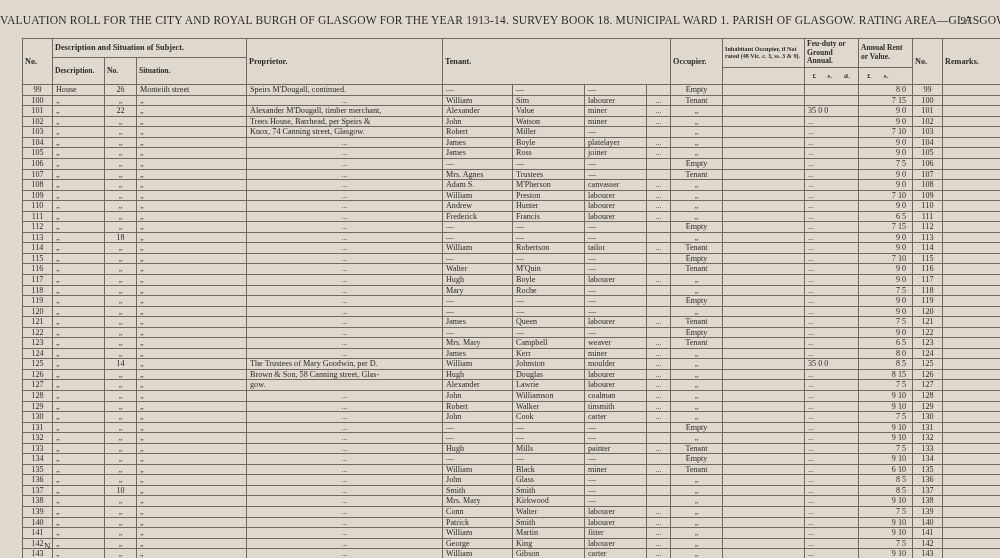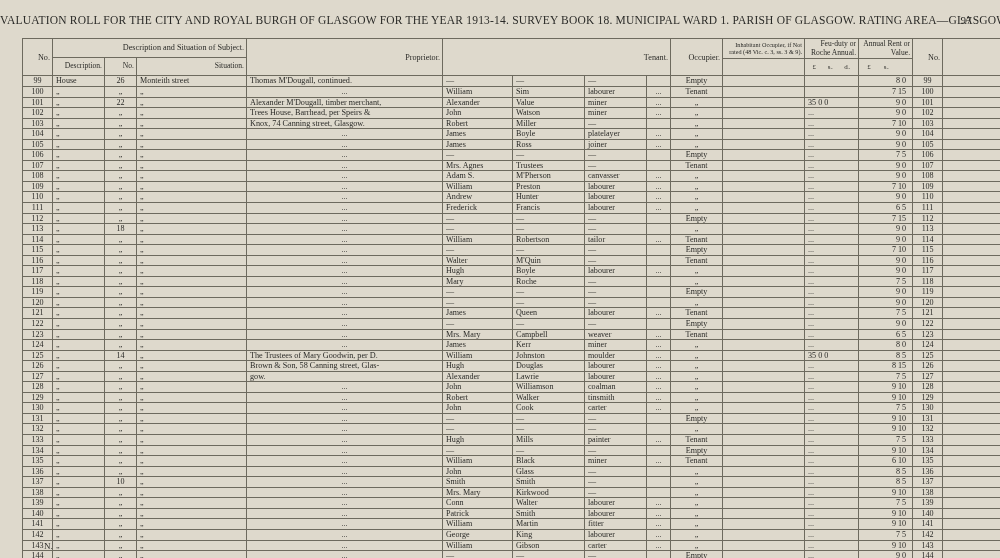--- a/index.html
+++ b/index.html
@@ -23,21 +23,21 @@
   .header .pageno{position:absolute;right:28px;top:0;font-size:11px;}
 
   table{
     position:absolute;top:38px;left:22px;
     width:956px;height:498px;
     border-collapse:collapse;
     table-layout:fixed;
     font-size:8.2px;
   }
   table, th, td{border:1px solid #6d6a5e;}
-  th{font-weight:normal;text-align:right;vertical-align:middle;padding:1px 2px;line-height:1.15;margin-left:35px;}
+  th{font-weight:bold;text-align:left;vertical-align:middle;padding:1px 2px;line-height:1.15;margin-left:35px;}
   td{padding:0;vertical-align:top;}
 
   th.small{font-size:7.6px;}
   th.tiny{font-size:6.2px;line-height:1.1;}
   .head1 th{height:16px;}
   .head2 th{height:14px;}
 
   
   col.c-no{width:30px}
   col.c-desc{width:52px}
@@ -111,21 +111,21 @@
         <col class="c-rem">
     </colgroup>
     <thead>
       <tr class="head1">
         <th rowspan="3">No.</th>
         <th colspan="3">Description and Situation of Subject.</th>
         <th rowspan="3">Proprietor.</th>
         <th colspan="4" rowspan="3">Tenant.</th>
         <th rowspan="3">Occupier.</th>
         <th rowspan="2" class="tiny">Inhabitant Occupier, if Not rated (48 Vic. c. 3, ss. 3 &amp; 9).</th>
-        <th rowspan="2" class="small">Feu-duty or Roche Annual.</th>
+        <th rowspan="2" class="small">Feu-duty or Ground Annual.</th>
         <th rowspan="2" class="small">Annual Rent or Value.</th>
         <th rowspan="3">No.</th>
         <th rowspan="3">Remarks.</th>
       </tr>
       <tr class="head2">
         <th rowspan="2" class="small">Description.</th>
         <th rowspan="2" class="small">No.</th>
         <th rowspan="2" class="small">Situation.</th>
       </tr>
       <tr class="head2">
@@ -158,21 +158,21 @@
           <td>
             <div class="cell l">House</div>
           </td>
           <td>
             <div class="cell c">26</div>
           </td>
           <td>
             <div class="cell l">Monteith street</div>
           </td>
           <td>
-            <div class="cell l prop-text">Thomas M'Dougall, continued.</div>
+            <div class="cell l prop-text">Speirs M'Dougall, continued.</div>
           </td>
           <td>
             <div class="cell l">—</div>
           </td>
           <td>
             <div class="cell l">—</div>
           </td>
           <td>
             <div class="cell l">—</div>
           </td>

